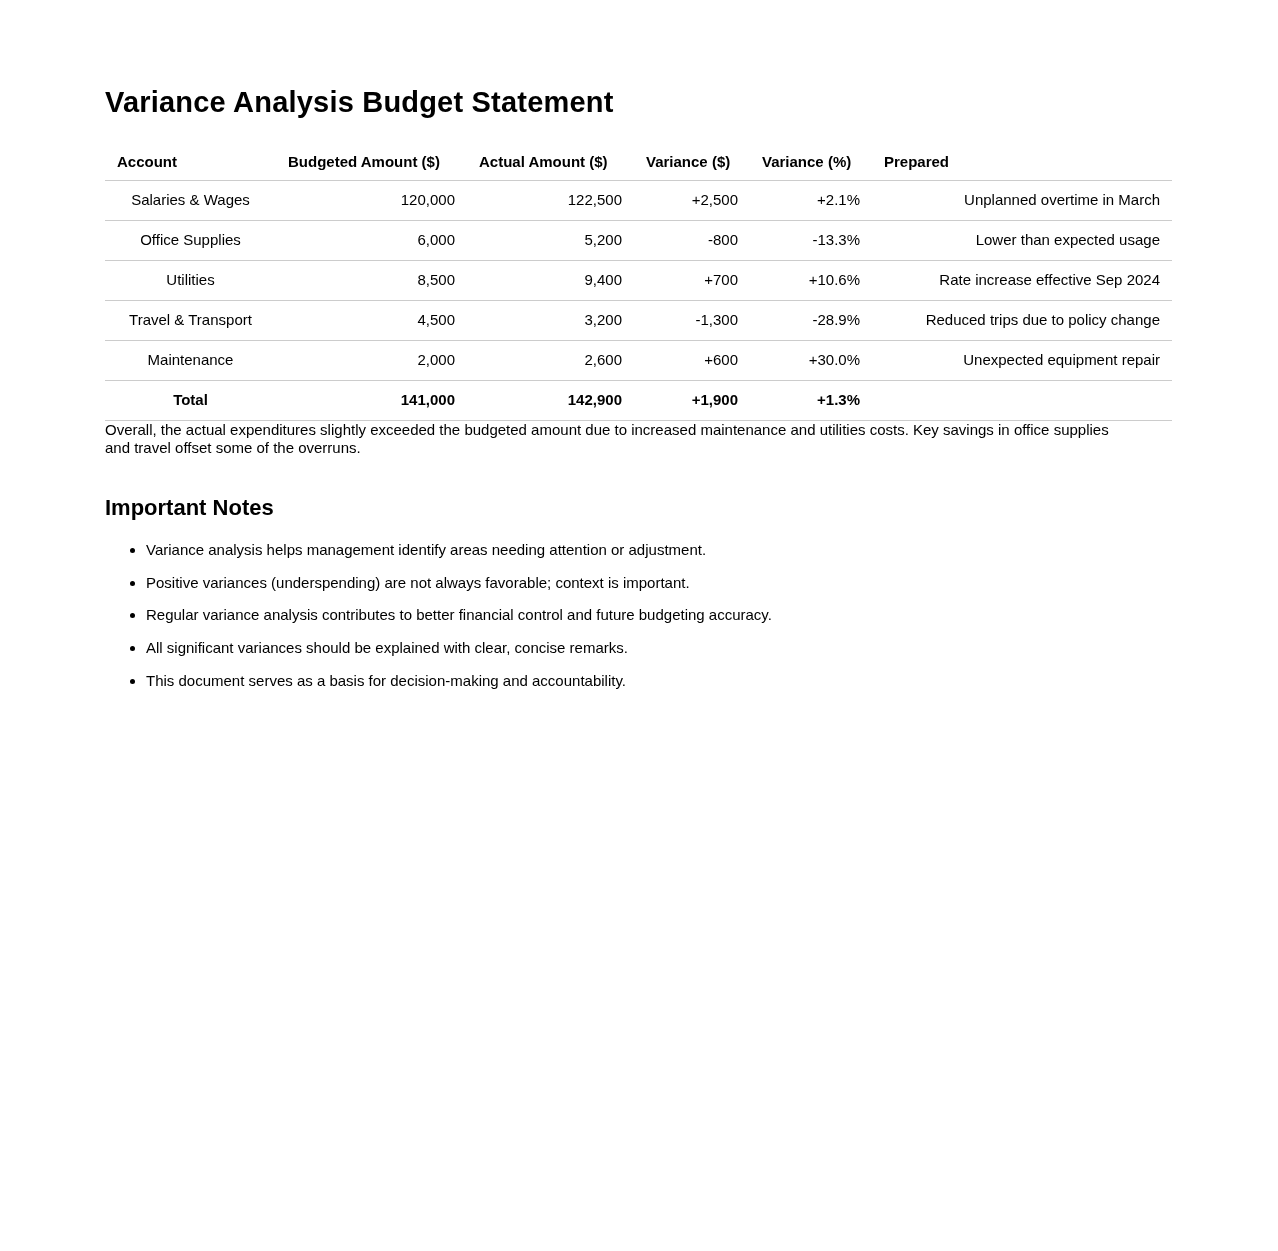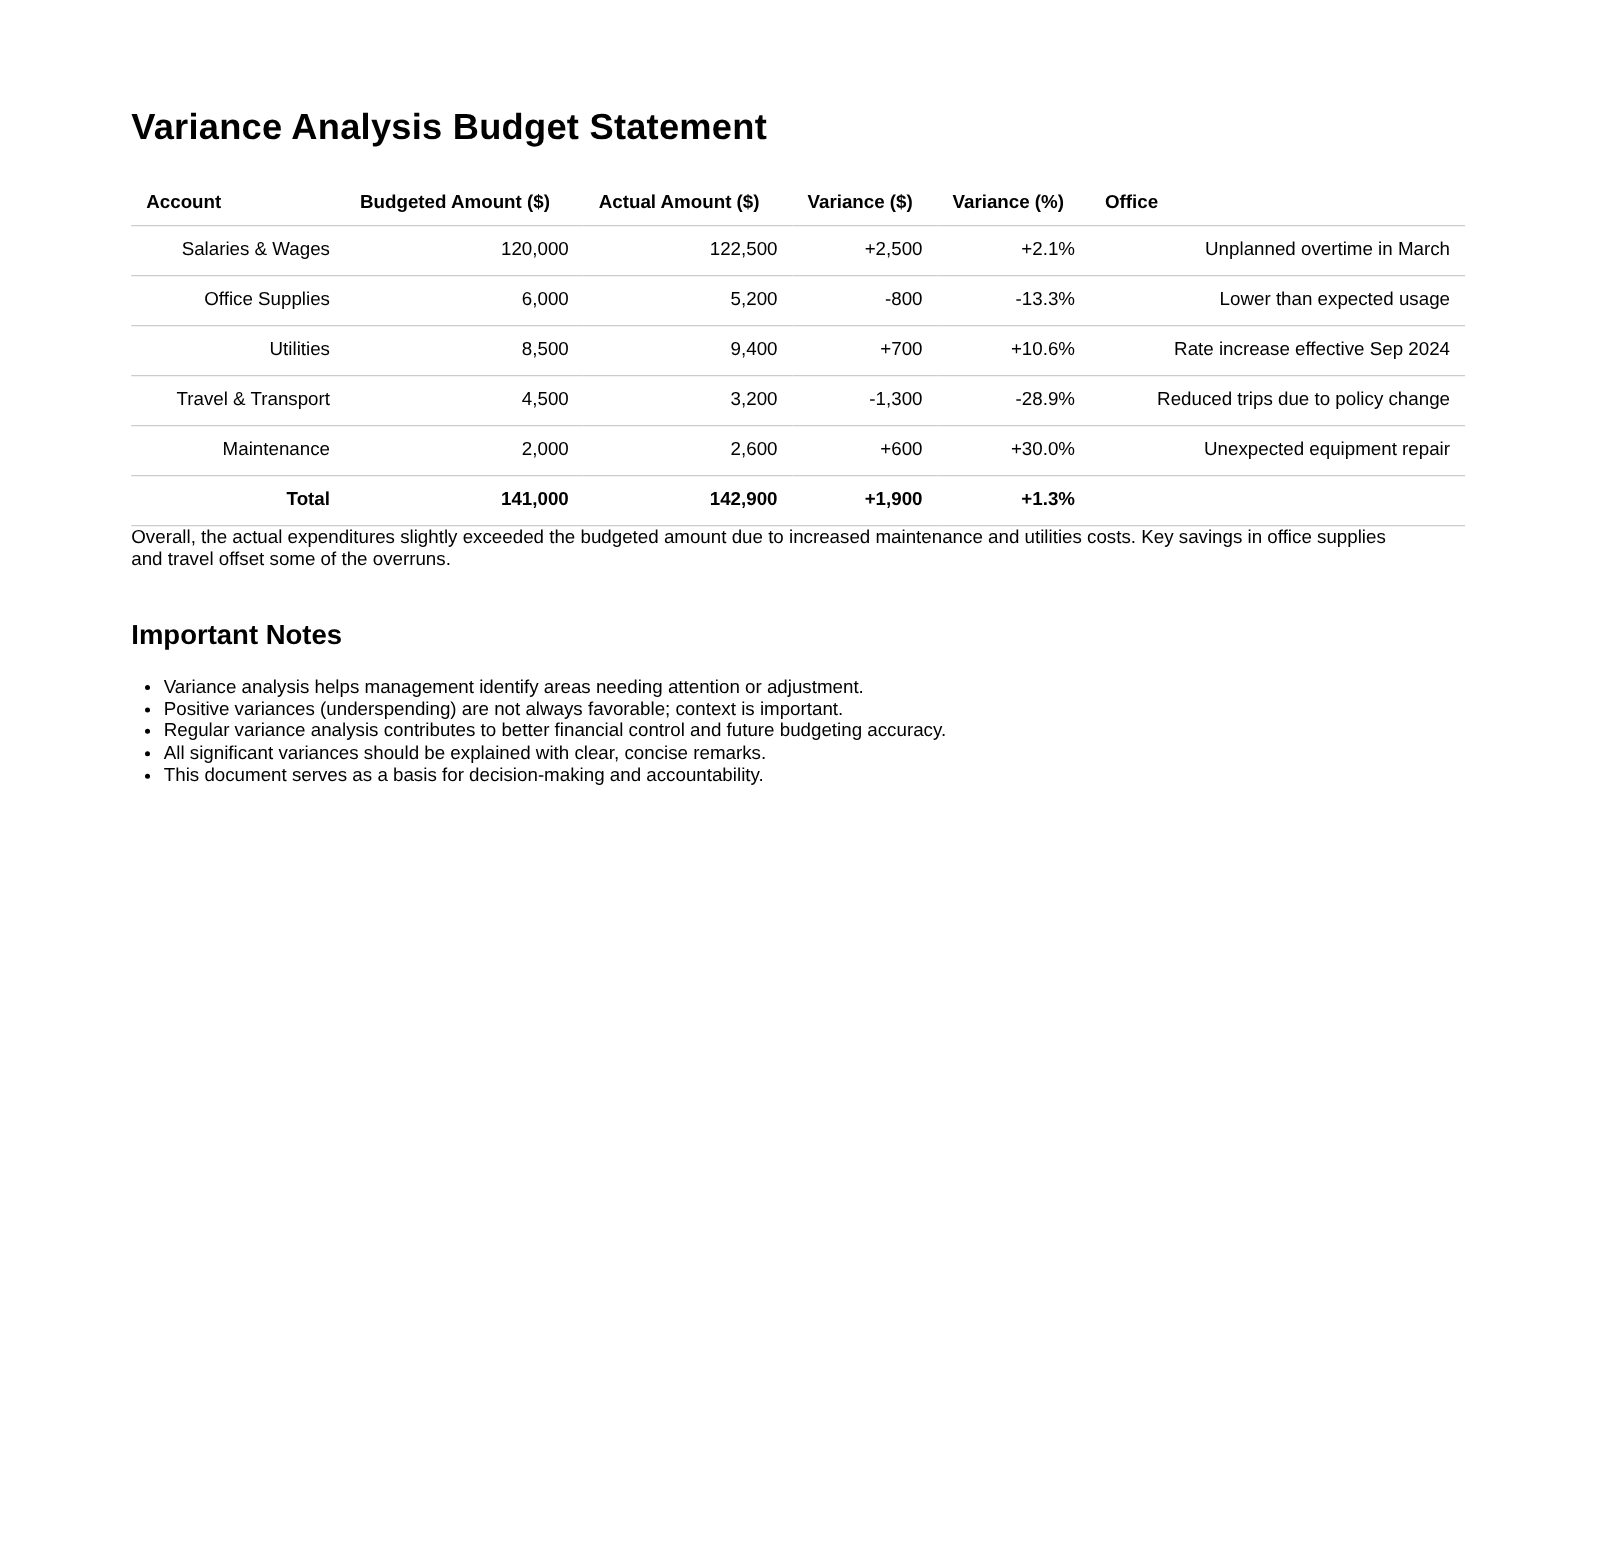--- a/index.html
+++ b/index.html
@@ -45,41 +45,41 @@
     white-space: nowrap;
   }
   .variance-table th {
     text-align: left;
     font-weight: bold;
     padding-top: 8px;
     padding-bottom: 9px;
   }
   .variance-table td.num,
   .variance-table td.remarks { text-align: right; }
-  .variance-table td.account { text-align: right; }
+  .variance-table td.account { text-align: center; }
   .variance-table tr.total-row td { font-weight: bold; }
 
   h2.section-heading {
     font-size: 22px;
     font-weight: bold;
     margin: 38px 0 19px 0;
     line-height: 1.2;
   }
   p.summary-text {
     margin: 0;
     line-height: 18px;
     max-width: 1067px;
   }
   ul.notes-list {
     margin: 19px 0 0 0;
     padding-left: 26px;
   }
   ul.notes-list li {
     line-height: 17.8px;
-    margin: 0;
+    margin: 15px;
   }
 </style>
 </head>
 <body>
 
 <div class="page">
 
   <h1 class="doc-title">Variance Analysis Budget Statement</h1>
 
 
@@ -92,21 +92,21 @@
       <col style="width:122px">
       <col style="width:300px">
     </colgroup>
     <thead>
       <tr>
         <th>Account</th>
         <th>Budgeted Amount ($)</th>
         <th>Actual Amount ($)</th>
         <th>Variance ($)</th>
         <th>Variance (%)</th>
-        <th>Office</th>
+        <th>Prepared</th>
       </tr>
     </thead>
     <tbody id="table-body">
 
     <tr>
           <td class="account">Salaries &amp; Wages</td>
           <td class="num">120,000</td>
           <td class="num">122,500</td>
           <td class="num">+2,500</td>
           <td class="num">+2.1%</td>

